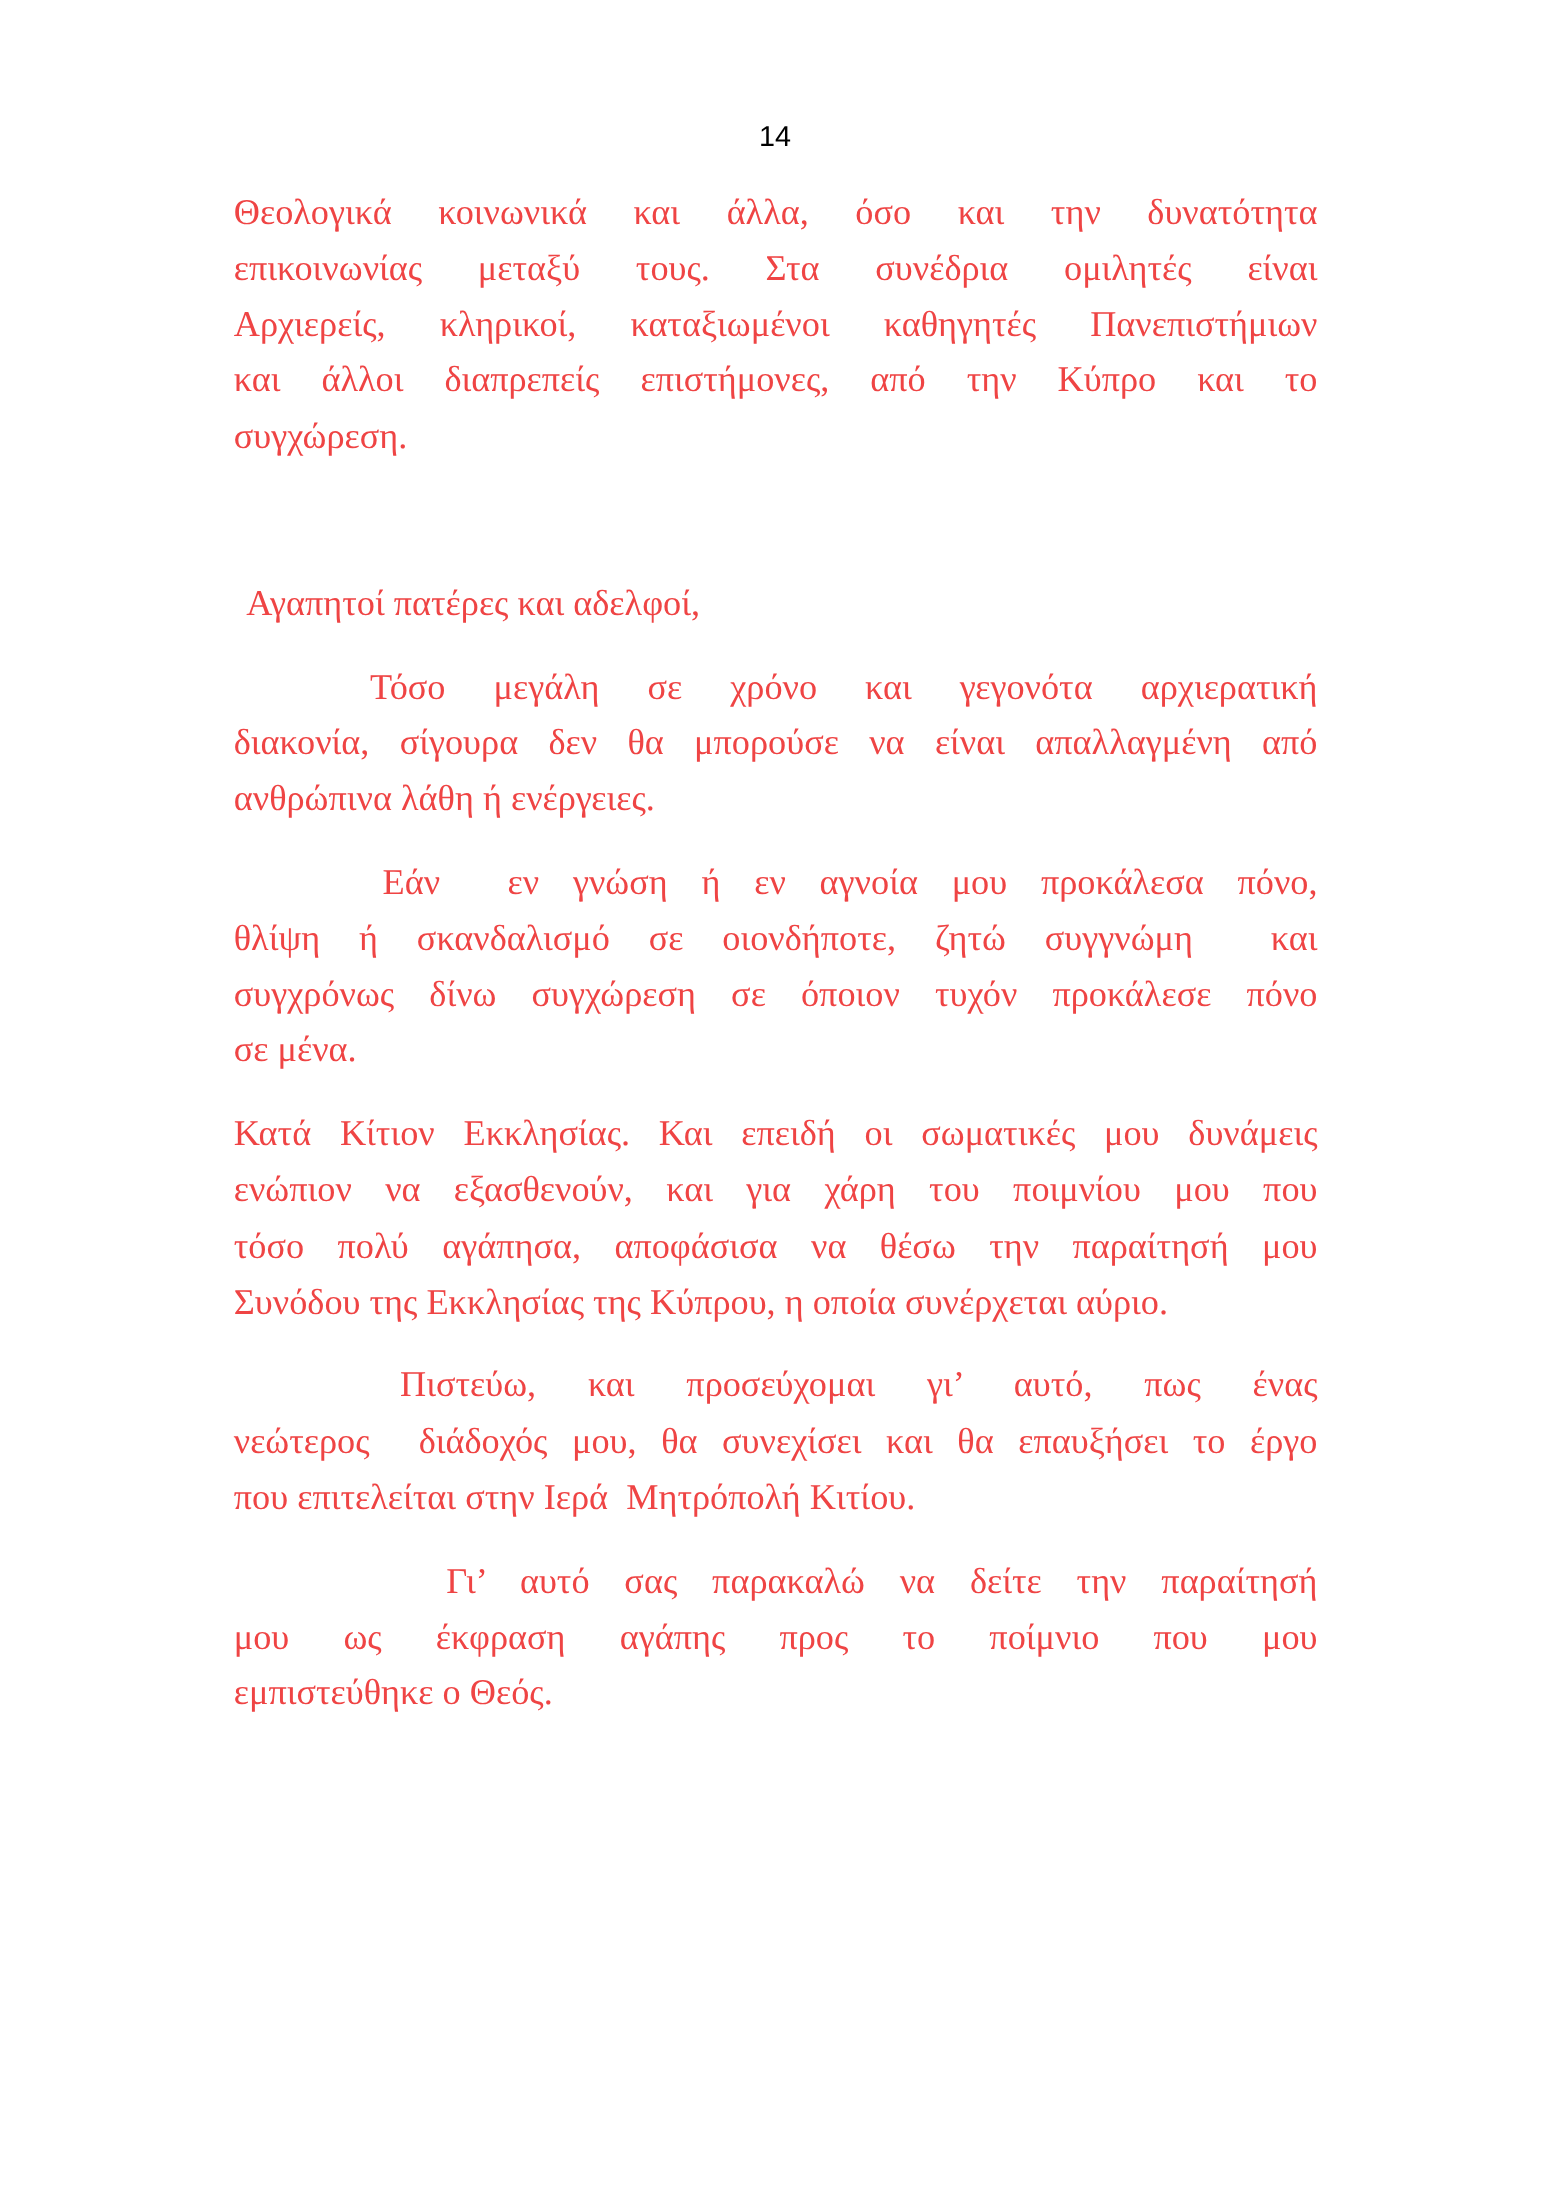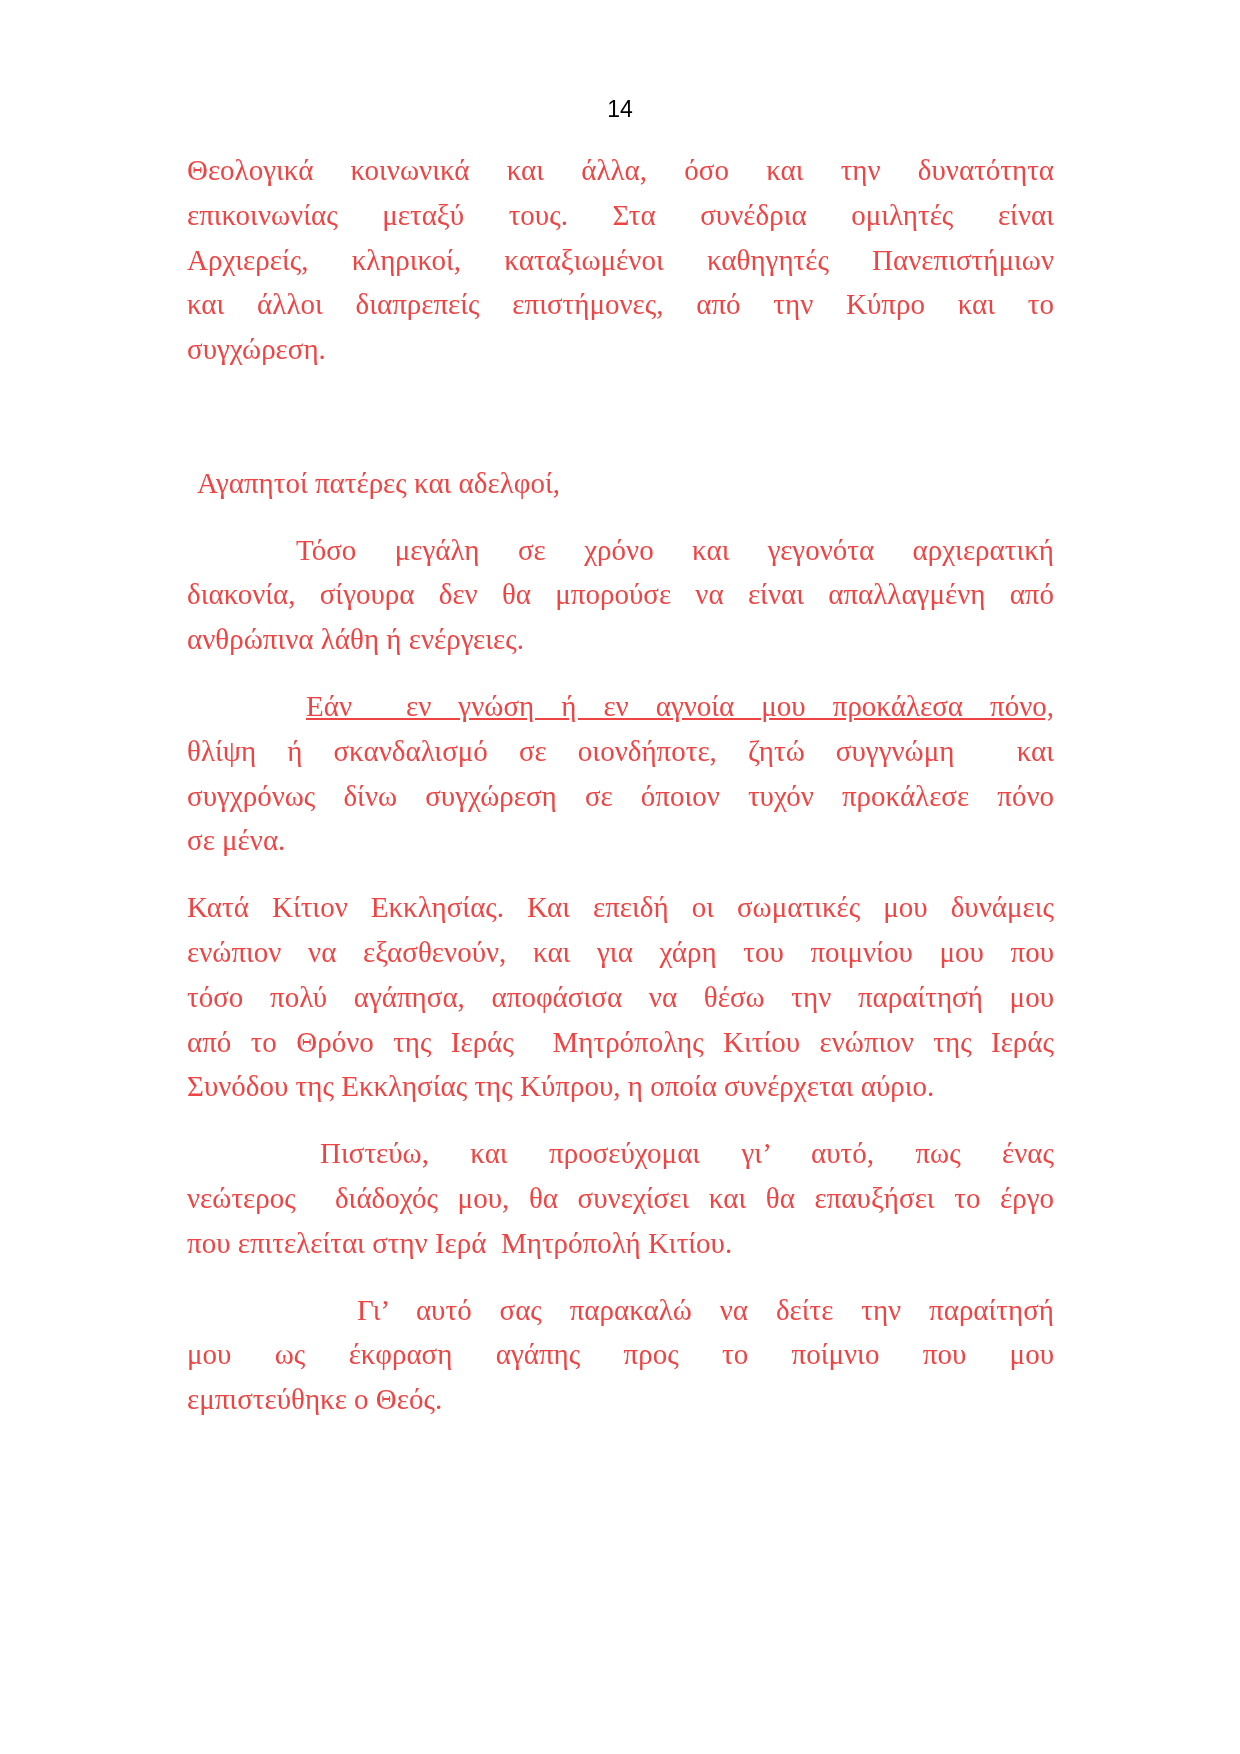--- a/index.html
+++ b/index.html
@@ -70,30 +70,29 @@
       </div>
       <div class="para">
         <div class="line last" style="padding-left: 10px;">Αγαπητοί πατέρες και αδελφοί,</div>
       </div>
       <div class="para">
         <div class="line" style="padding-left: 109px;">Τόσο μεγάλη σε χρόνο και γεγονότα αρχιερατική</div>
         <div class="line">διακονία, σίγουρα δεν θα μπορούσε να είναι απαλλαγμένη από</div>
         <div class="line last">ανθρώπινα λάθη ή ενέργειες.</div>
       </div>
       <div class="para">
-        <div class="line" style="padding-left: 119px; text-decoration: underline;">Εάν&nbsp; εν γνώση ή εν αγνοία μου προκάλεσα πόνο,</div>
+        <div class="line" style="padding-left: 119px;">Εάν&nbsp; εν γνώση ή εν αγνοία μου προκάλεσα πόνο,</div>
         <div class="line">θλίψη ή σκανδαλισμό σε οιονδήποτε, ζητώ συγγνώμη&nbsp; και</div>
         <div class="line">συγχρόνως δίνω συγχώρεση σε όποιον τυχόν προκάλεσε πόνο</div>
         <div class="line last">σε μένα.</div>
       </div>
       <div class="para">
         <div class="line">Κατά Κίτιον Εκκλησίας. Και επειδή οι σωματικές μου δυνάμεις</div>
         <div class="line">ενώπιον να εξασθενούν, και για χάρη του ποιμνίου μου που</div>
         <div class="line">τόσο πολύ αγάπησα, αποφάσισα να θέσω την παραίτησή μου</div>
-        <div class="line">από το Θρόνο της Ιεράς&nbsp; Μητρόπολης Κιτίου ενώπιον της Ιεράς</div>
         <div class="line last">Συνόδου της Εκκλησίας της Κύπρου, η οποία συνέρχεται αύριο.</div>
       </div>
       <div class="para">
         <div class="line" style="padding-left: 133px;">Πιστεύω, και προσεύχομαι γι’ αυτό, πως ένας</div>
         <div class="line">νεώτερος&nbsp; διάδοχός μου, θα συνεχίσει και θα επαυξήσει το έργο</div>
         <div class="line last">που επιτελείται στην Ιερά&nbsp; Μητρόπολή Κιτίου.</div>
       </div>
       <div class="para">
         <div class="line" style="padding-left: 170px;">Γι’ αυτό σας παρακαλώ να δείτε την παραίτησή</div>
         <div class="line">μου ως έκφραση αγάπης προς το ποίμνιο που μου</div>

